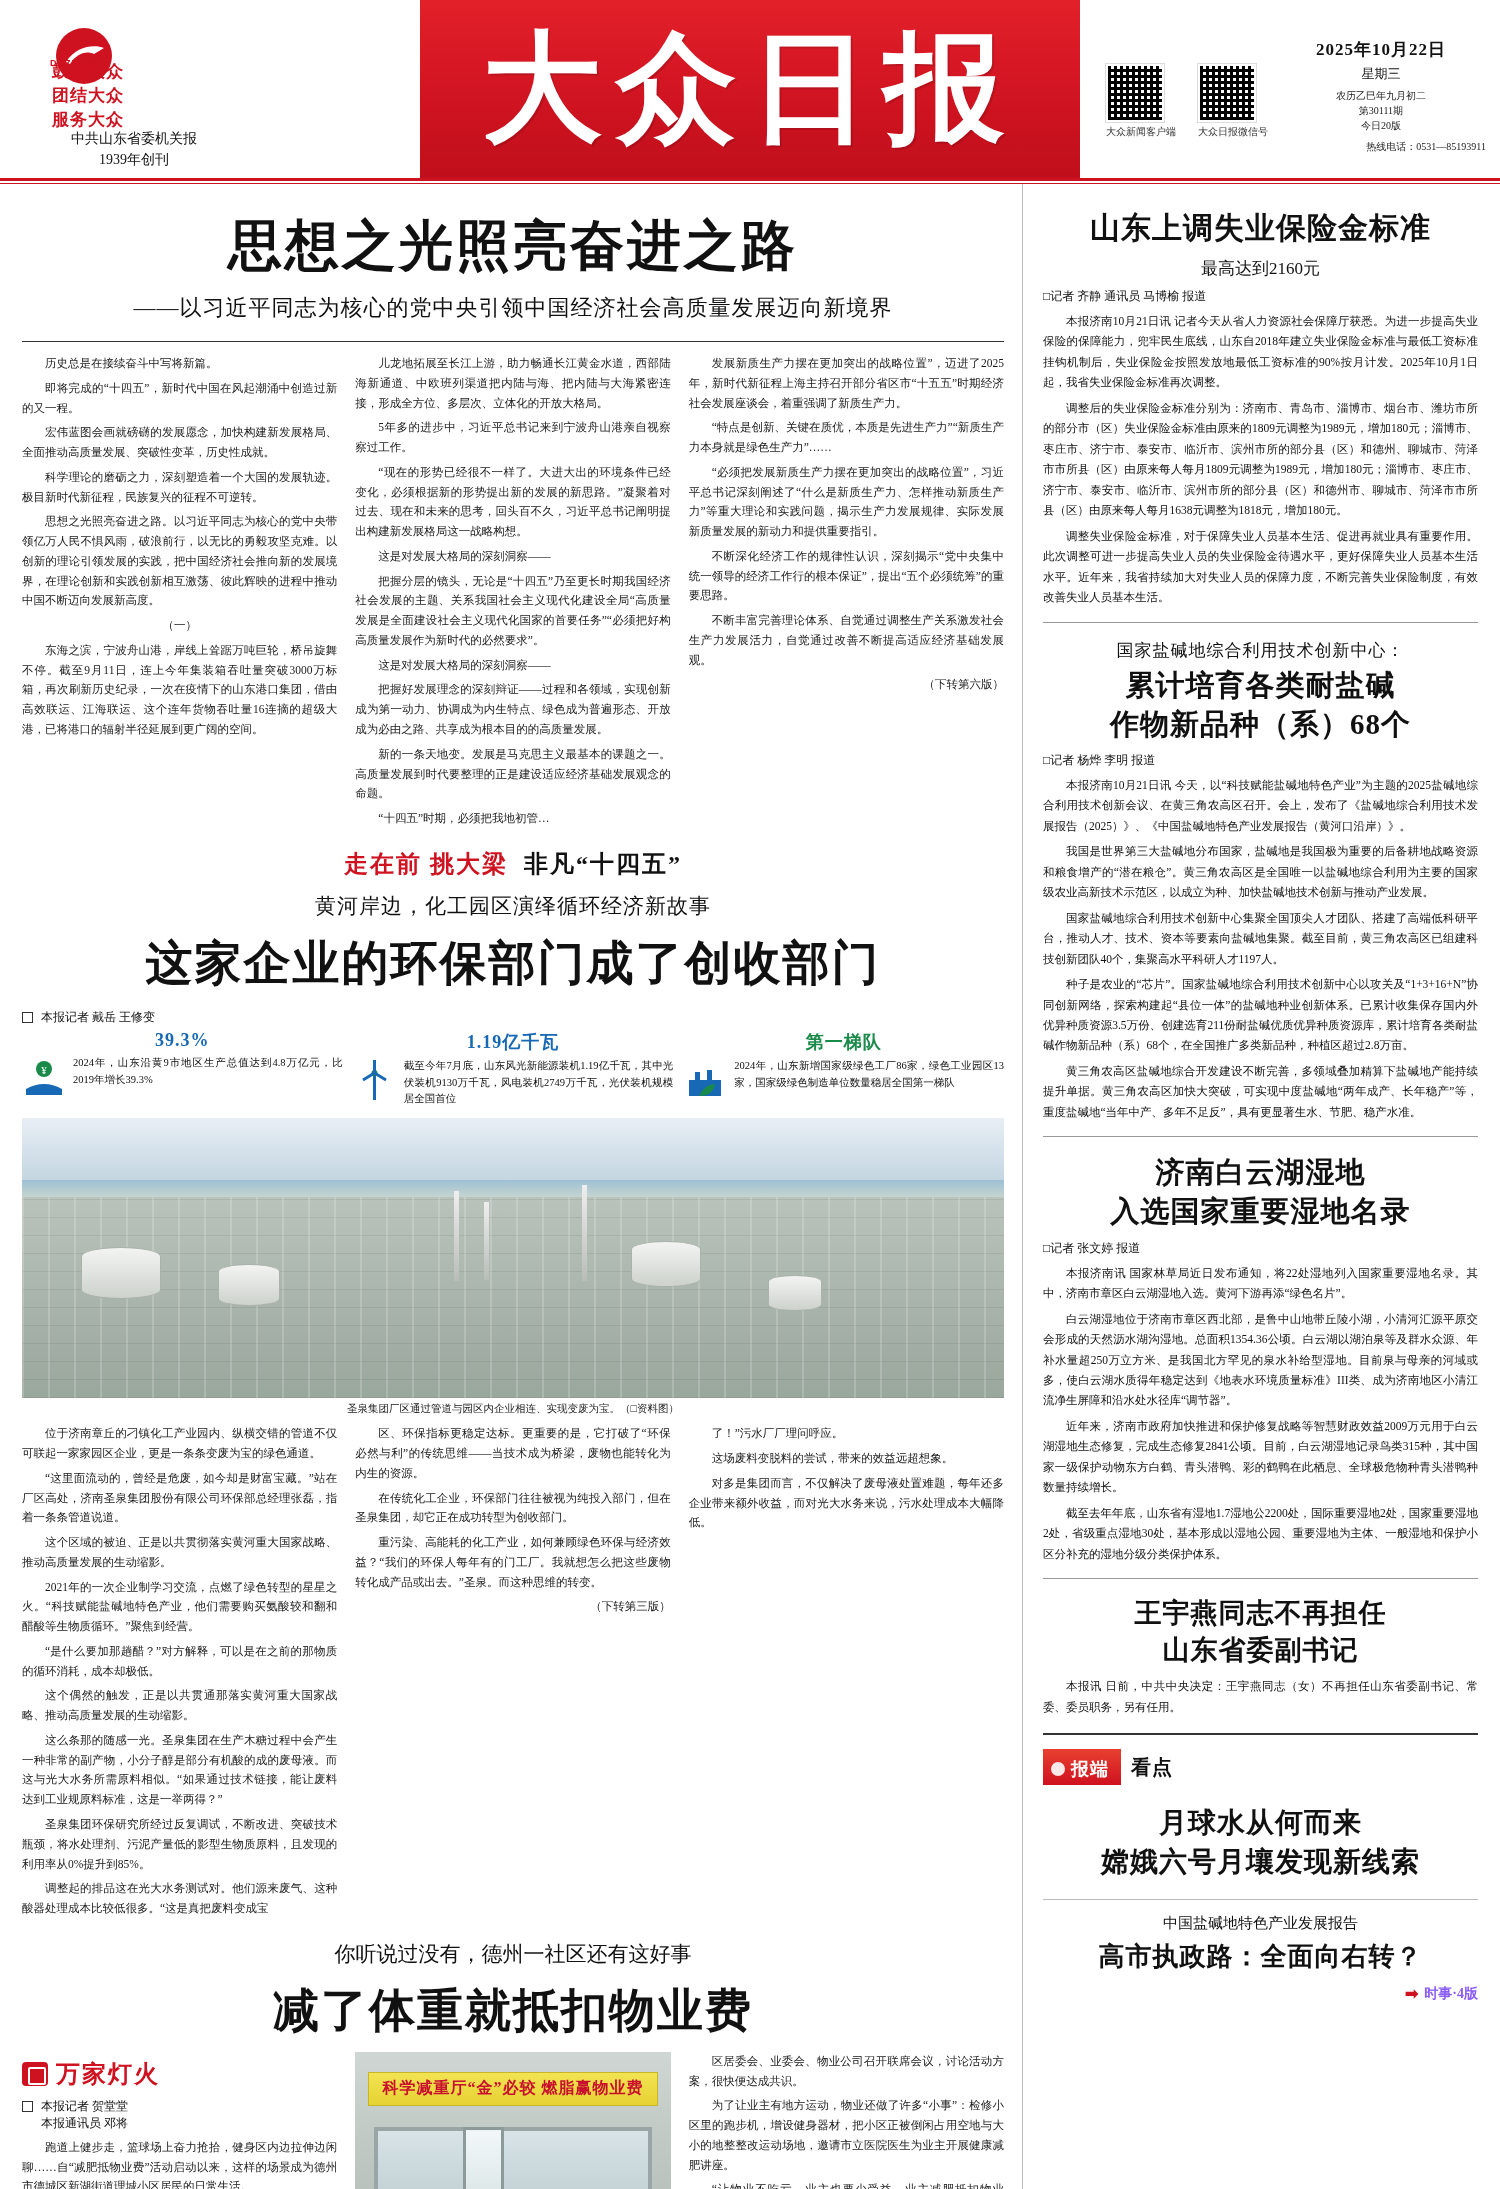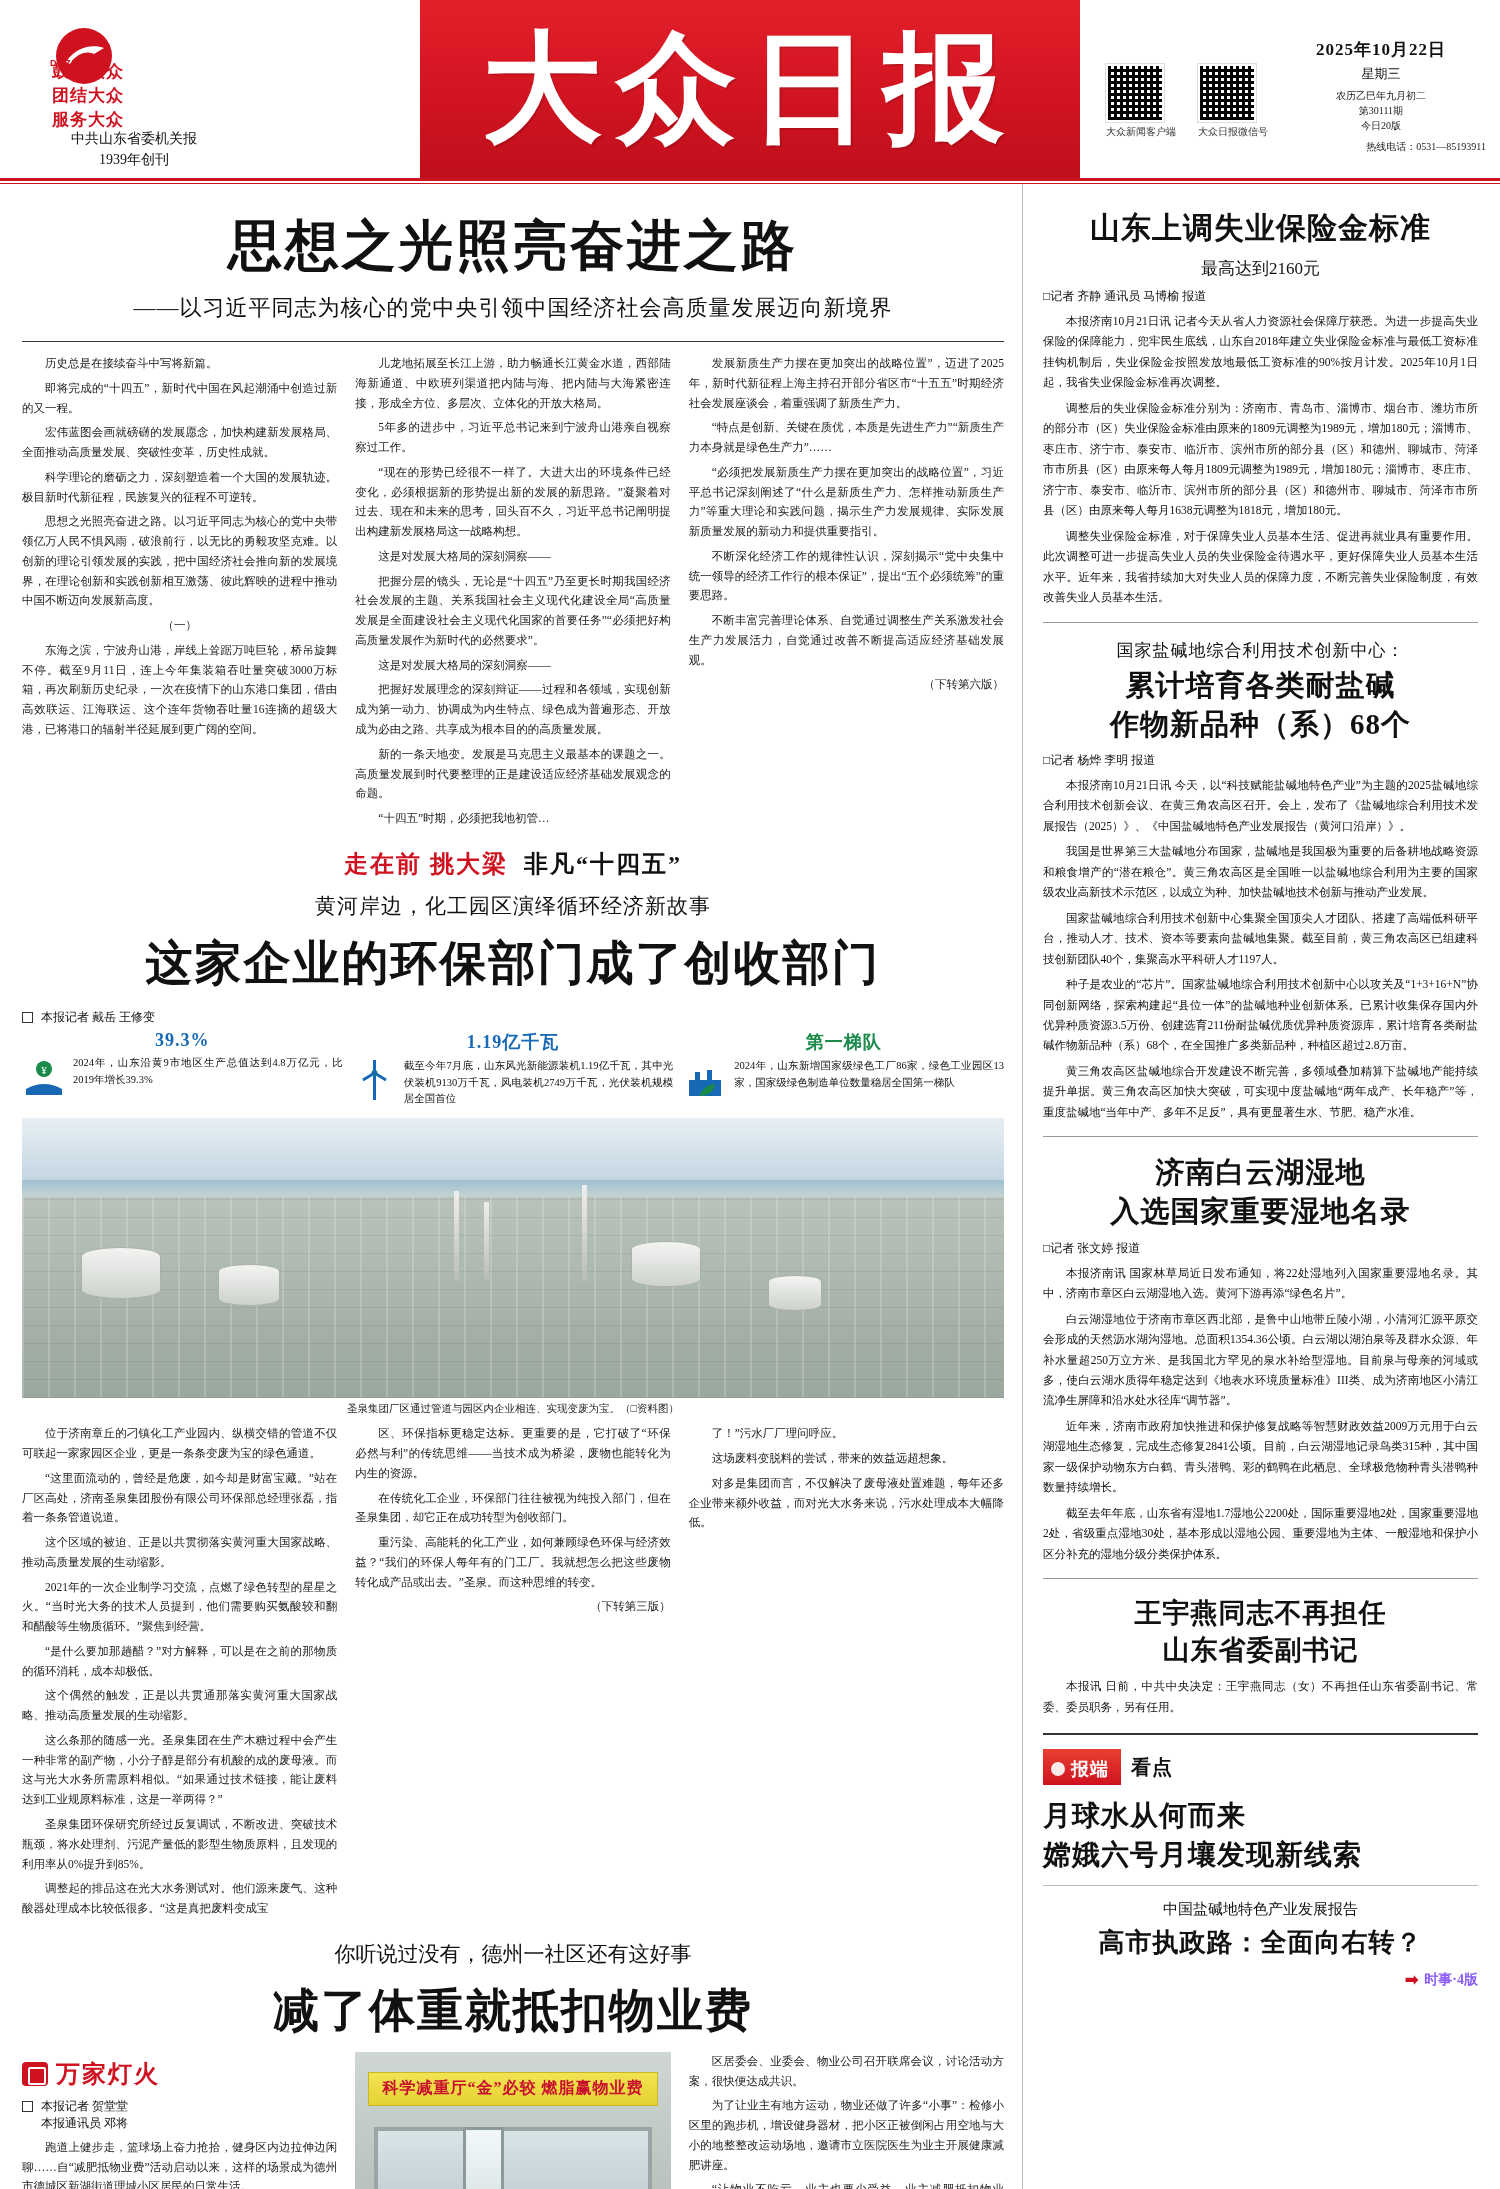--- a/index.html
+++ b/index.html
@@ -223,22 +223,22 @@
   .badge {
     display:flex;align-items:center;gap:6px;
     background:linear-gradient(180deg,#e8402f,#cf1220);
     color:#fff; font-weight:bold; font-size:18px; padding:8px 12px 4px 8px;
     letter-spacing:1px; position:relative;
   }
   .badge .dot { width:14px;height:14px;border-radius:50%;background:#fff; opacity:.9;}
   .badge-tail { color:#111; font-weight:bold; font-size:20px; letter-spacing:1px; }
 
   .side-lead {
-    font-size:28px; font-weight:bold; letter-spacing:1px;
-    line-height:1.4; margin:11px 0;
+    text-align:center; font-size:28px; font-weight:bold; letter-spacing:1px;
+    line-height:1.4; margin:18px 0;
   }
   .side-mid { text-align:center; font-size:15px; margin:14px 0 6px; }
   .side-lead2 {
     text-align:center; font-size:26px; font-weight:bold; letter-spacing:1px;
     margin:4px 0 10px;
   }
   .side-foot {
     display:flex; justify-content:flex-end; align-items:center; gap:6px;
     font-size:14px; font-weight:bold; margin-top:8px;
   }
@@ -398,21 +398,21 @@
         <div class="stack" style="left:47%;top:30%;height:78px;"></div>
         <div class="stack" style="left:57%;top:24%;height:96px;"></div>
       </div>
       <div class="cap">圣泉集团厂区通过管道与园区内企业相连、实现变废为宝。（□资料图）</div>
 
       <div class="cols3" style="margin-top:8px">
         <div class="bodytext">
           <p>位于济南章丘的刁镇化工产业园内、纵横交错的管道不仅可联起一家家园区企业，更是一条条变废为宝的绿色通道。</p>
           <p>“这里面流动的，曾经是危废，如今却是财富宝藏。”站在厂区高处，济南圣泉集团股份有限公司环保部总经理张磊，指着一条条管道说道。</p>
           <p>这个区域的被迫、正是以共贯彻落实黄河重大国家战略、推动高质量发展的生动缩影。</p>
-          <p>2021年的一次企业制学习交流，点燃了绿色转型的星星之火。“当时光大务的技术人员提到，他们需要购买氨酸较和翻和醋酸等生物质循环。”聚焦到经营。</p>
+          <p>2021年的一次企业制学习交流，点燃了绿色转型的星星之火。“科技赋能盐碱地特色产业，他们需要购买氨酸较和翻和醋酸等生物质循环。”聚焦到经营。</p>
           <p>“是什么要加那趟醋？”对方解释，可以是在之前的那物质的循环消耗，成本却极低。</p>
           <p>这个偶然的触发，正是以共贯通那落实黄河重大国家战略、推动高质量发展的生动缩影。</p>
           <p>这么条那的随感一光。圣泉集团在生产木糖过程中会产生一种非常的副产物，小分子醇是部分有机酸的成的废母液。而这与光大水务所需原料相似。“如果通过技术链接，能让废料达到工业规原料标准，这是一举两得？”</p>
           <p>圣泉集团环保研究所经过反复调试，不断改进、突破技术瓶颈，将水处理剂、污泥产量低的影型生物质原料，且发现的利用率从0%提升到85%。</p>
           <p>调整起的排品这在光大水务测试对。他们源来废气、这种酸器处理成本比较低很多。“这是真把废料变成宝</p>
         </div>
         <div class="bodytext">
           <p>区、环保指标更稳定达标。更重要的是，它打破了“环保必然与利”的传统思维——当技术成为桥梁，废物也能转化为内生的资源。</p>
           <p>在传统化工企业，环保部门往往被视为纯投入部门，但在圣泉集团，却它正在成功转型为创收部门。</p>
           <p>重污染、高能耗的化工产业，如何兼顾绿色环保与经济效益？“我们的环保人每年有的门工厂。我就想怎么把这些废物转化成产品或出去。”圣泉。而这种思维的转变。</p>

